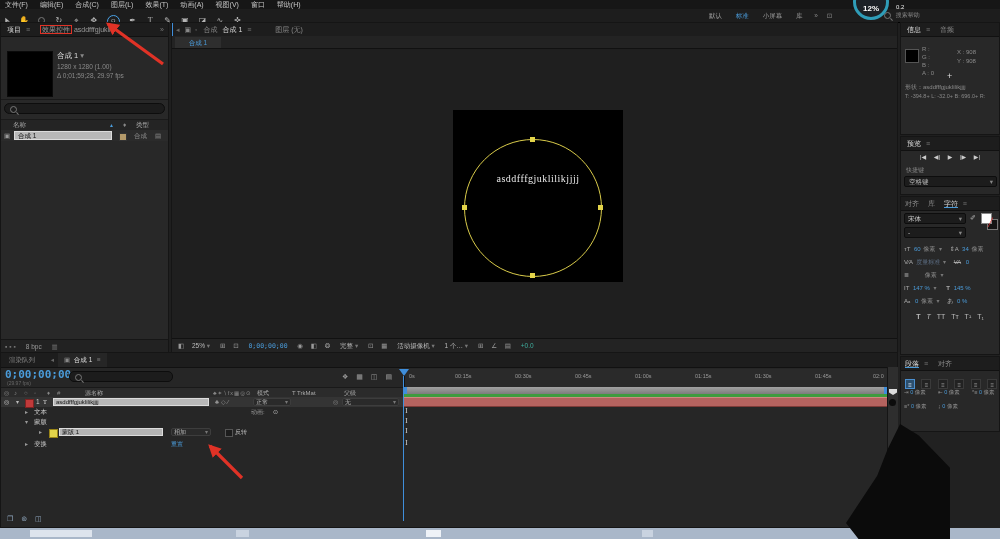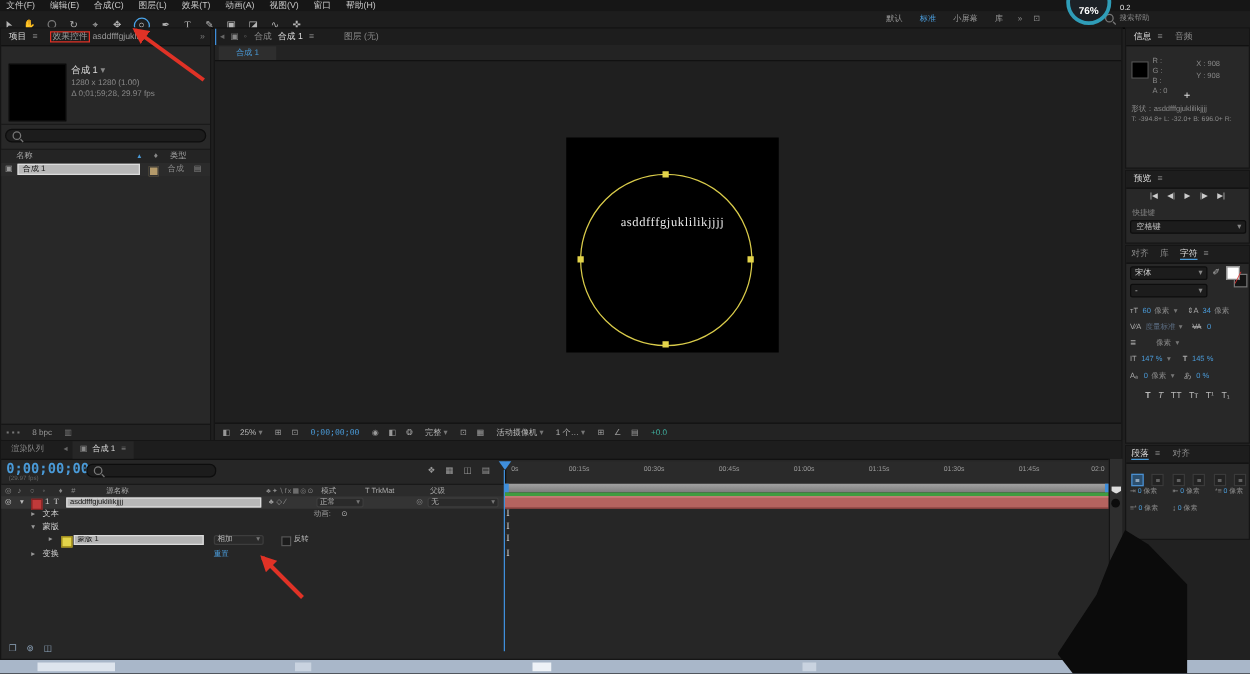--- a/index.html
+++ b/index.html
@@ -443,21 +443,21 @@
     <div class="ab" style="left:30px;top:2px;width:62px;height:7px;background:#dde4ed;"></div>
     <div class="ab" style="left:236px;top:2px;width:13px;height:7px;background:#c9d3e0;"></div>
     <div class="ab" style="left:426px;top:2px;width:15px;height:7px;background:#eef2f7;"></div>
     <div class="ab" style="left:642px;top:2px;width:11px;height:7px;background:#c9d3e0;"></div>
   </div>
 
   <div class="ab" style="left:846px;top:424px;width:104px;height:115px;background:#0b0b0b;z-index:40;
               clip-path:polygon(52% 0%,70% 10%,100% 38%,100% 100%,12% 100%,0% 86%,30% 45%,40% 22%);"></div>
 
   <div class="ab" style="left:853px;top:-16px;width:36px;height:36px;border-radius:50%;background:#1c2126;border:3px solid #2f9db8;box-sizing:border-box;z-index:60;">
-    <span class="ab" style="left:0;top:17px;width:30px;text-align:center;font-size:8px;font-weight:bold;color:#fff;">76%</span>
+    <span class="ab" style="left:0;top:17px;width:30px;text-align:center;font-size:8px;font-weight:bold;color:#fff;">12%</span>
   </div>
   <span class="ab" style="left:896px;top:4px;font-size:6px;color:#eee;z-index:60;">0.2</span>
 
   <svg class="ab" width="1000" height="539" style="left:0;top:0;z-index:50;pointer-events:none;">
     <defs>
       <marker id="ah" viewBox="0 0 10 10" refX="8" refY="5" markerWidth="4" markerHeight="4" orient="auto">
         <path d="M0,0 L10,5 L0,10 z" fill="#e03226"></path>
       </marker>
     </defs>
     <line x1="163" y1="64" x2="108" y2="24" stroke="#e03226" stroke-width="3.2" marker-end="url(#ah)"></line>

